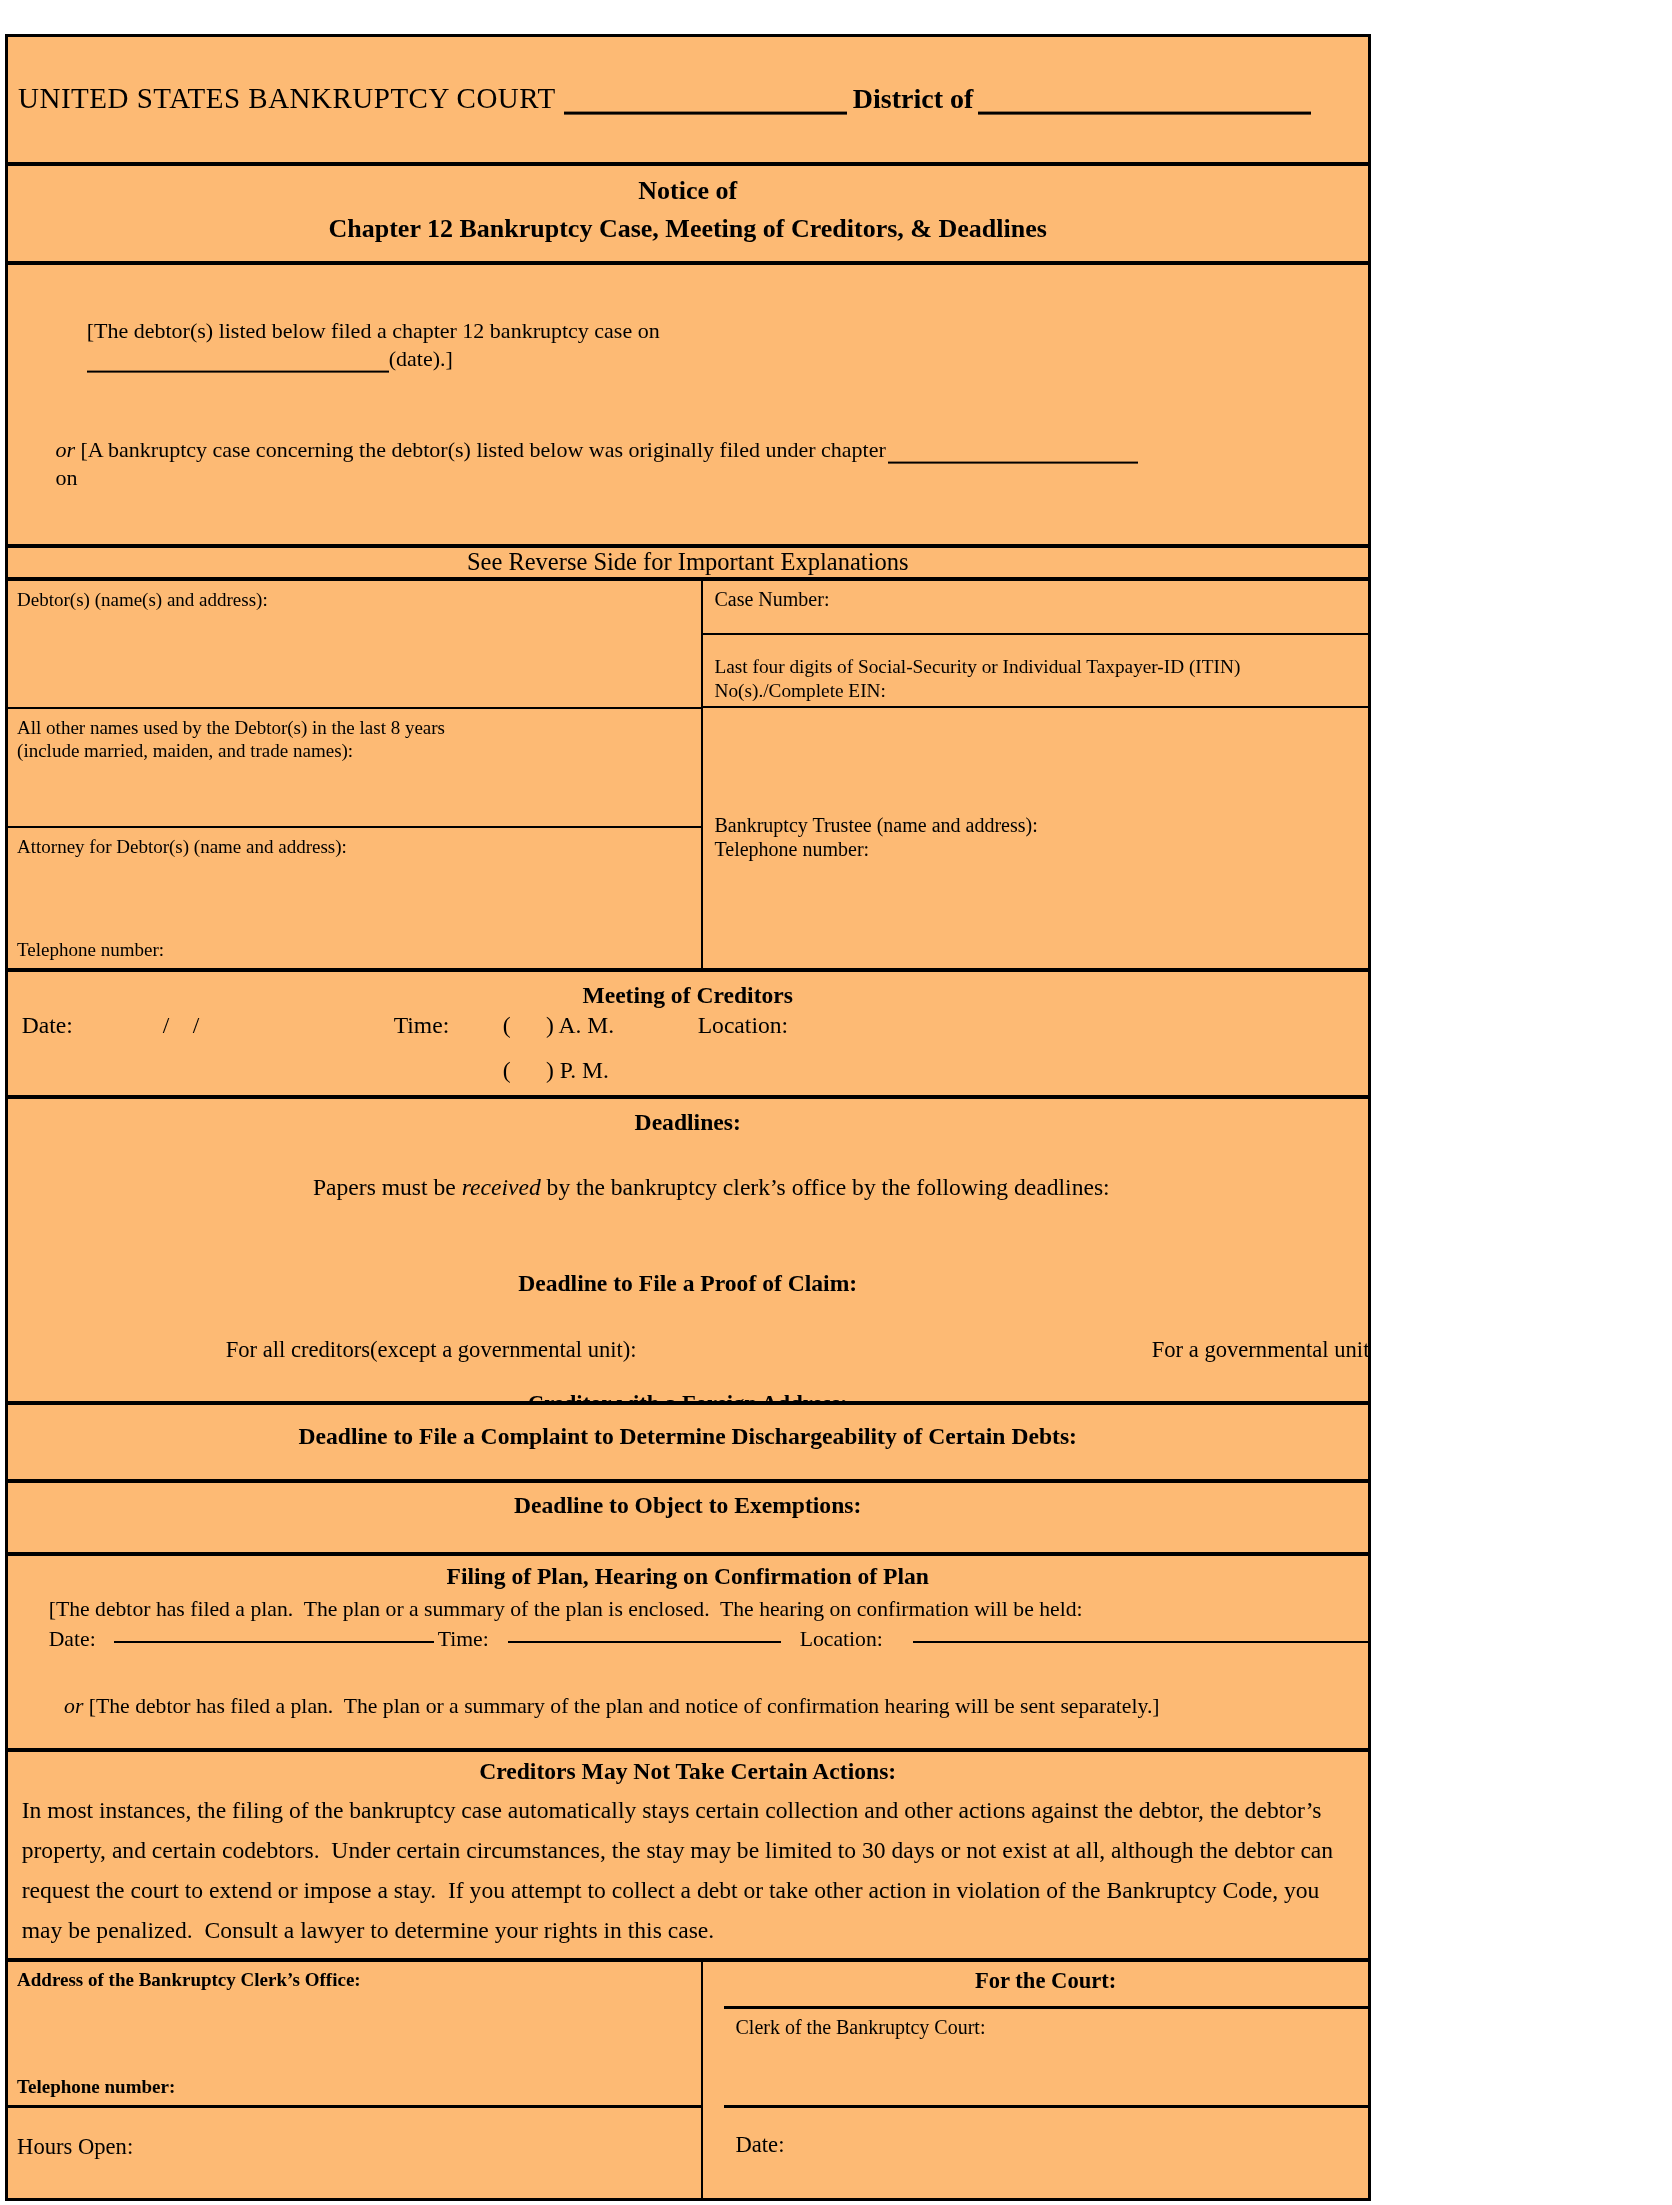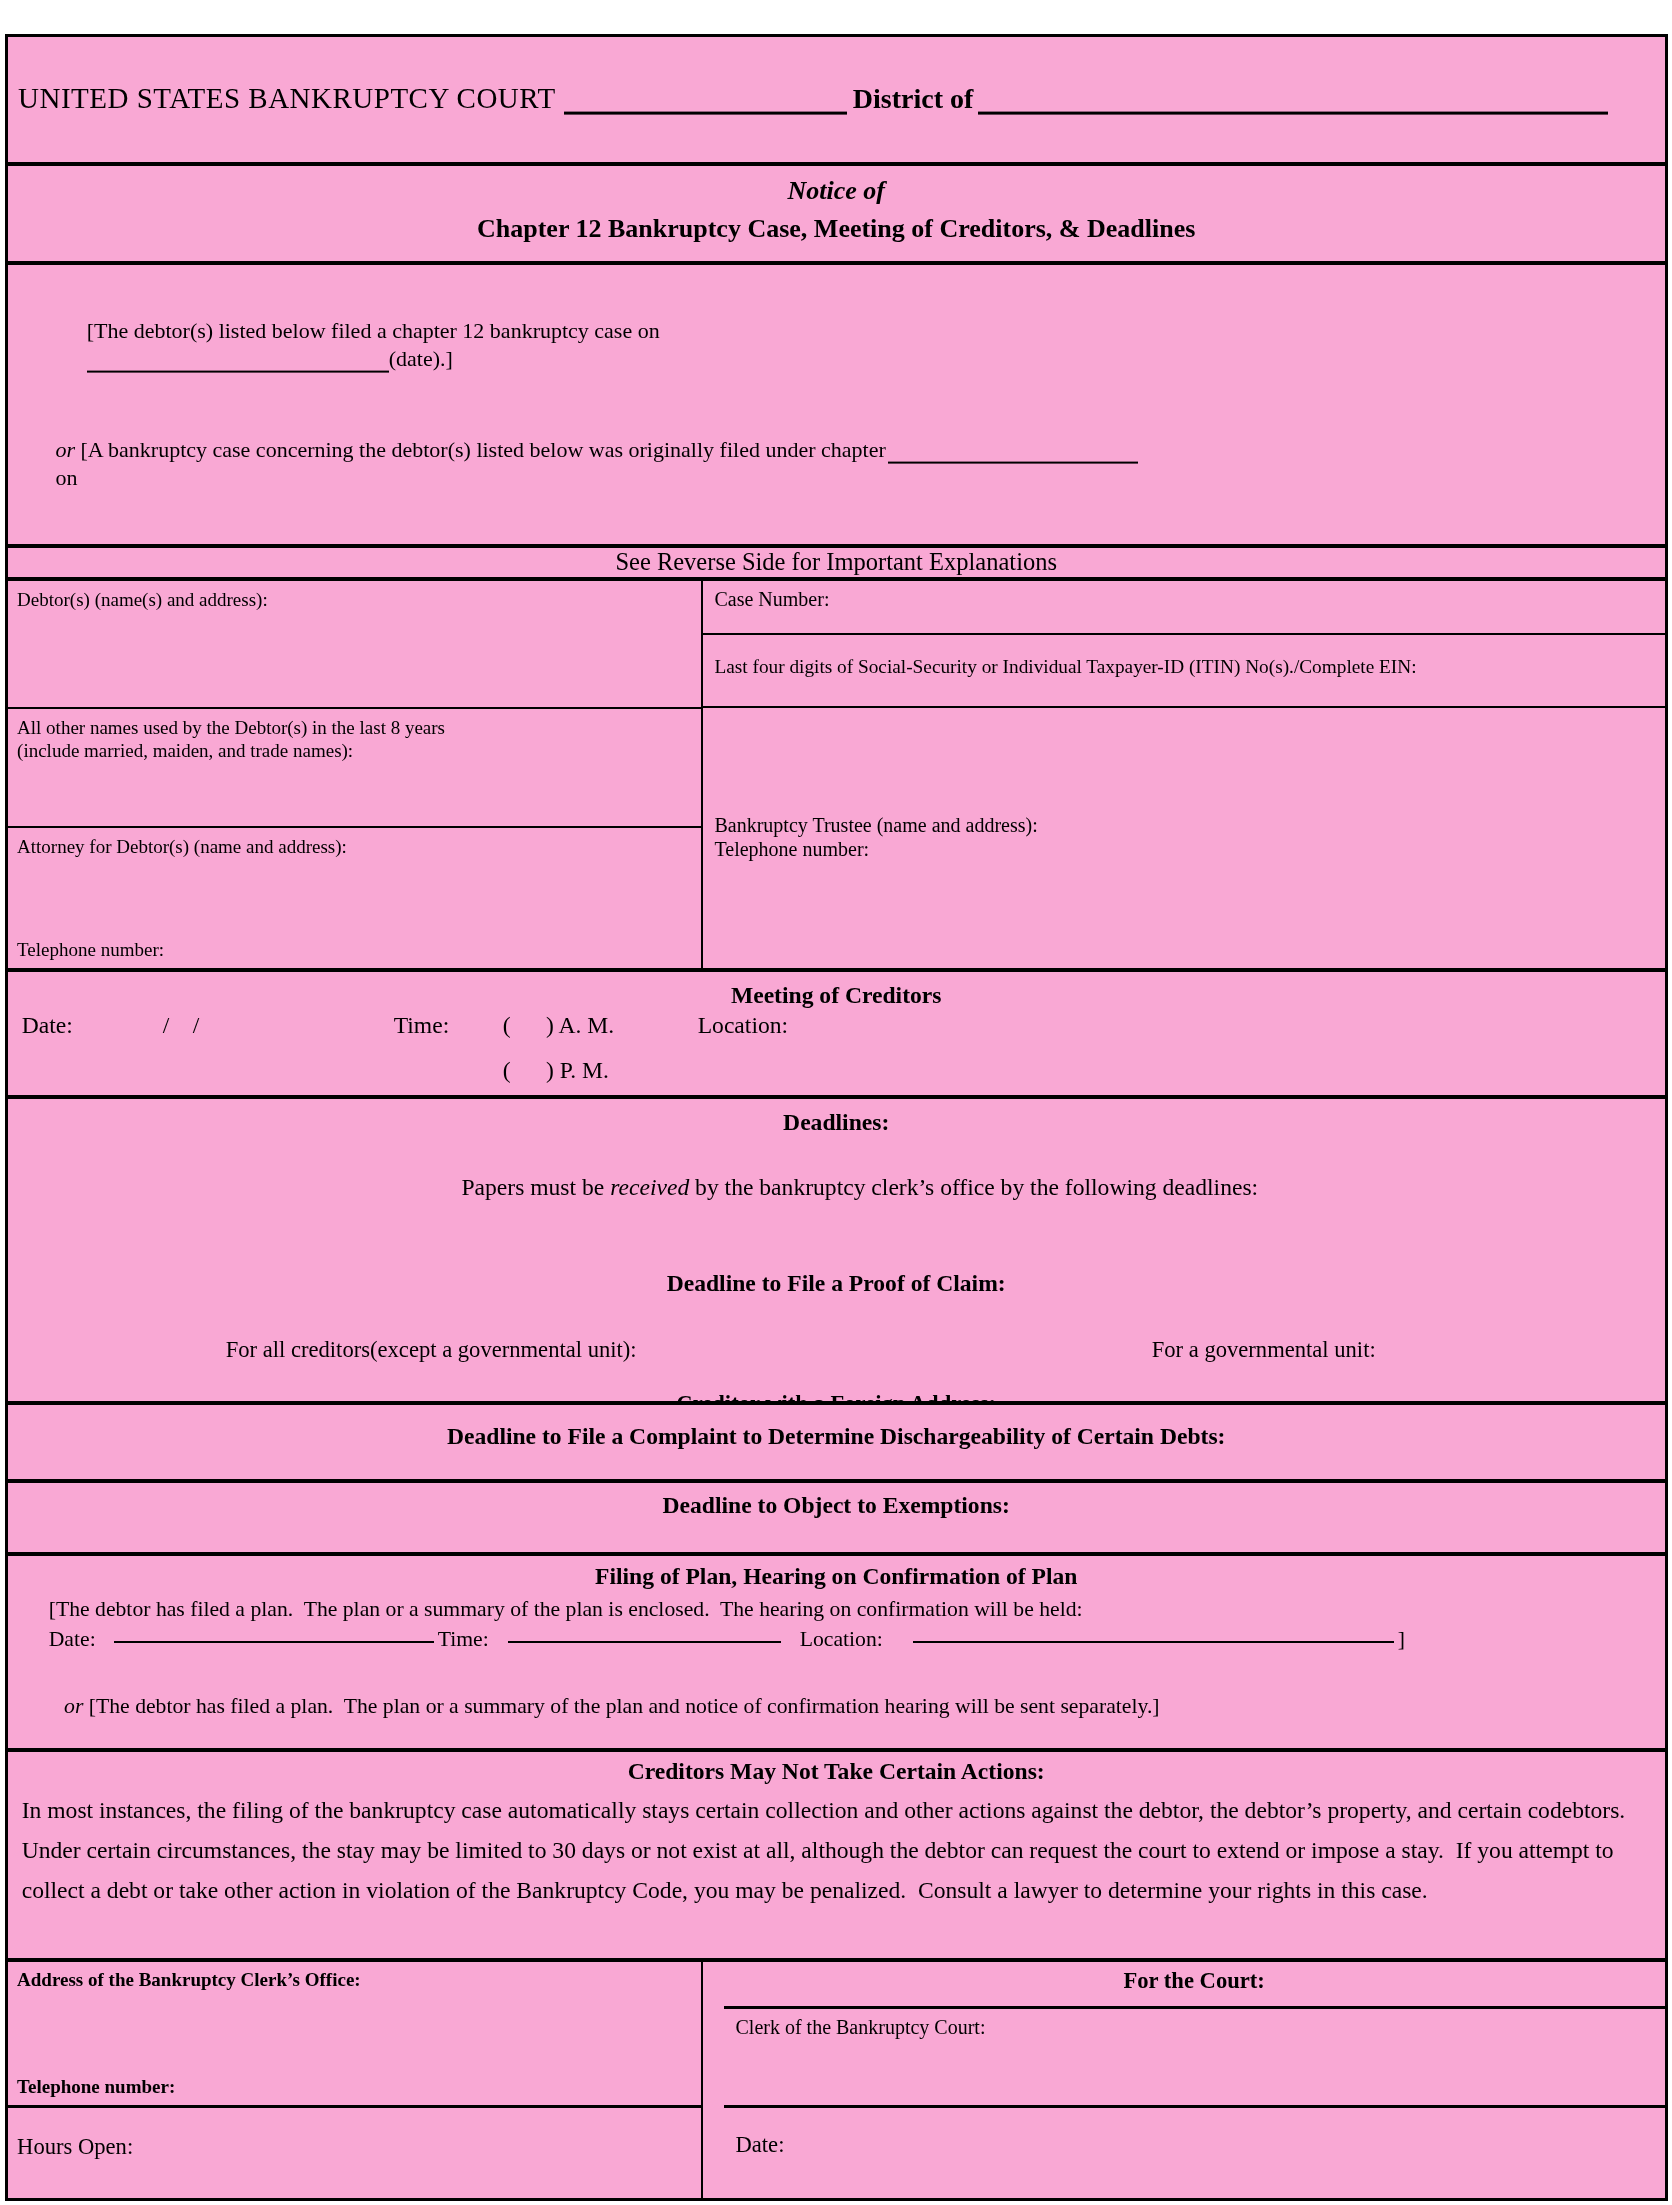--- a/index.html
+++ b/index.html
@@ -3,33 +3,33 @@
 <meta charset="utf-8">
 <style>
   html,body{margin:0;padding:0;background:#fff;color:#000;}
   body{width:1672px;height:2205px;font-family:"Liberation Serif","DejaVu Serif",serif;}
   .page{position:relative;width:1672px;height:2205px;overflow:hidden;background:#fff;}
   .t{white-space:pre-wrap;}
   .b{font-weight:bold;}
   .i{font-style:italic;}
   .ctr{text-align:center;}
   .topline{position:absolute;left:9.4px;top:2.8px;font-size:21.7px;line-height:27px;}
-  .formbox{position:absolute;left:4.7px;top:34px;width:1663px;height:2167px;border:3.8px solid #000;box-sizing:border-box;background:#f9a8d4;}
+  .formbox{position:absolute;left:4.7px;top:34px;width:1366px;height:2167px;border:3.8px solid #000;box-sizing:border-box;background:#fdba74;}
   .sec{box-sizing:border-box;overflow:hidden;position:relative;}
   .sec + .sec{border-top:4.7px solid #000;}
   .blank{display:inline-block;border-bottom:2.8px solid #000;transform:translateY(6.6px);}
   
   .s-court{height:125px;padding:45px 57px 0 10.4px;display:flex;align-items:baseline;}
   .court-title{font-size:29px;letter-spacing:0.5px;}
   .bk-court1{width:283px;margin-left:8.5px;border-bottom-width:3.8px;}
   .district{font-size:28px;margin-left:5.7px;}
   .bk-court2{flex:1;margin-left:4.7px;border-bottom-width:3.8px;}
   
   .s-notice{height:99px;font-size:26px;font-weight:bold;}
-  .notice1{margin-top:10.4px;line-height:29px;font-style:italic;}
+  .notice1{margin-top:10.4px;line-height:29px;}
   .notice2{margin-top:8.5px;line-height:29px;}
   
   .s-filing{height:283px;font-size:22px;}
   .fline{line-height:28px;}
   .fl1{margin-top:23.6px;padding-left:35px;}
   .fl2{margin-top:7px;padding-left:3.8px;}
   .fl3{margin-top:7px;padding-left:0px;}
   .bk-f1{width:302px;}
   .bk-f2{width:250px;margin-left:1.9px;}
   

